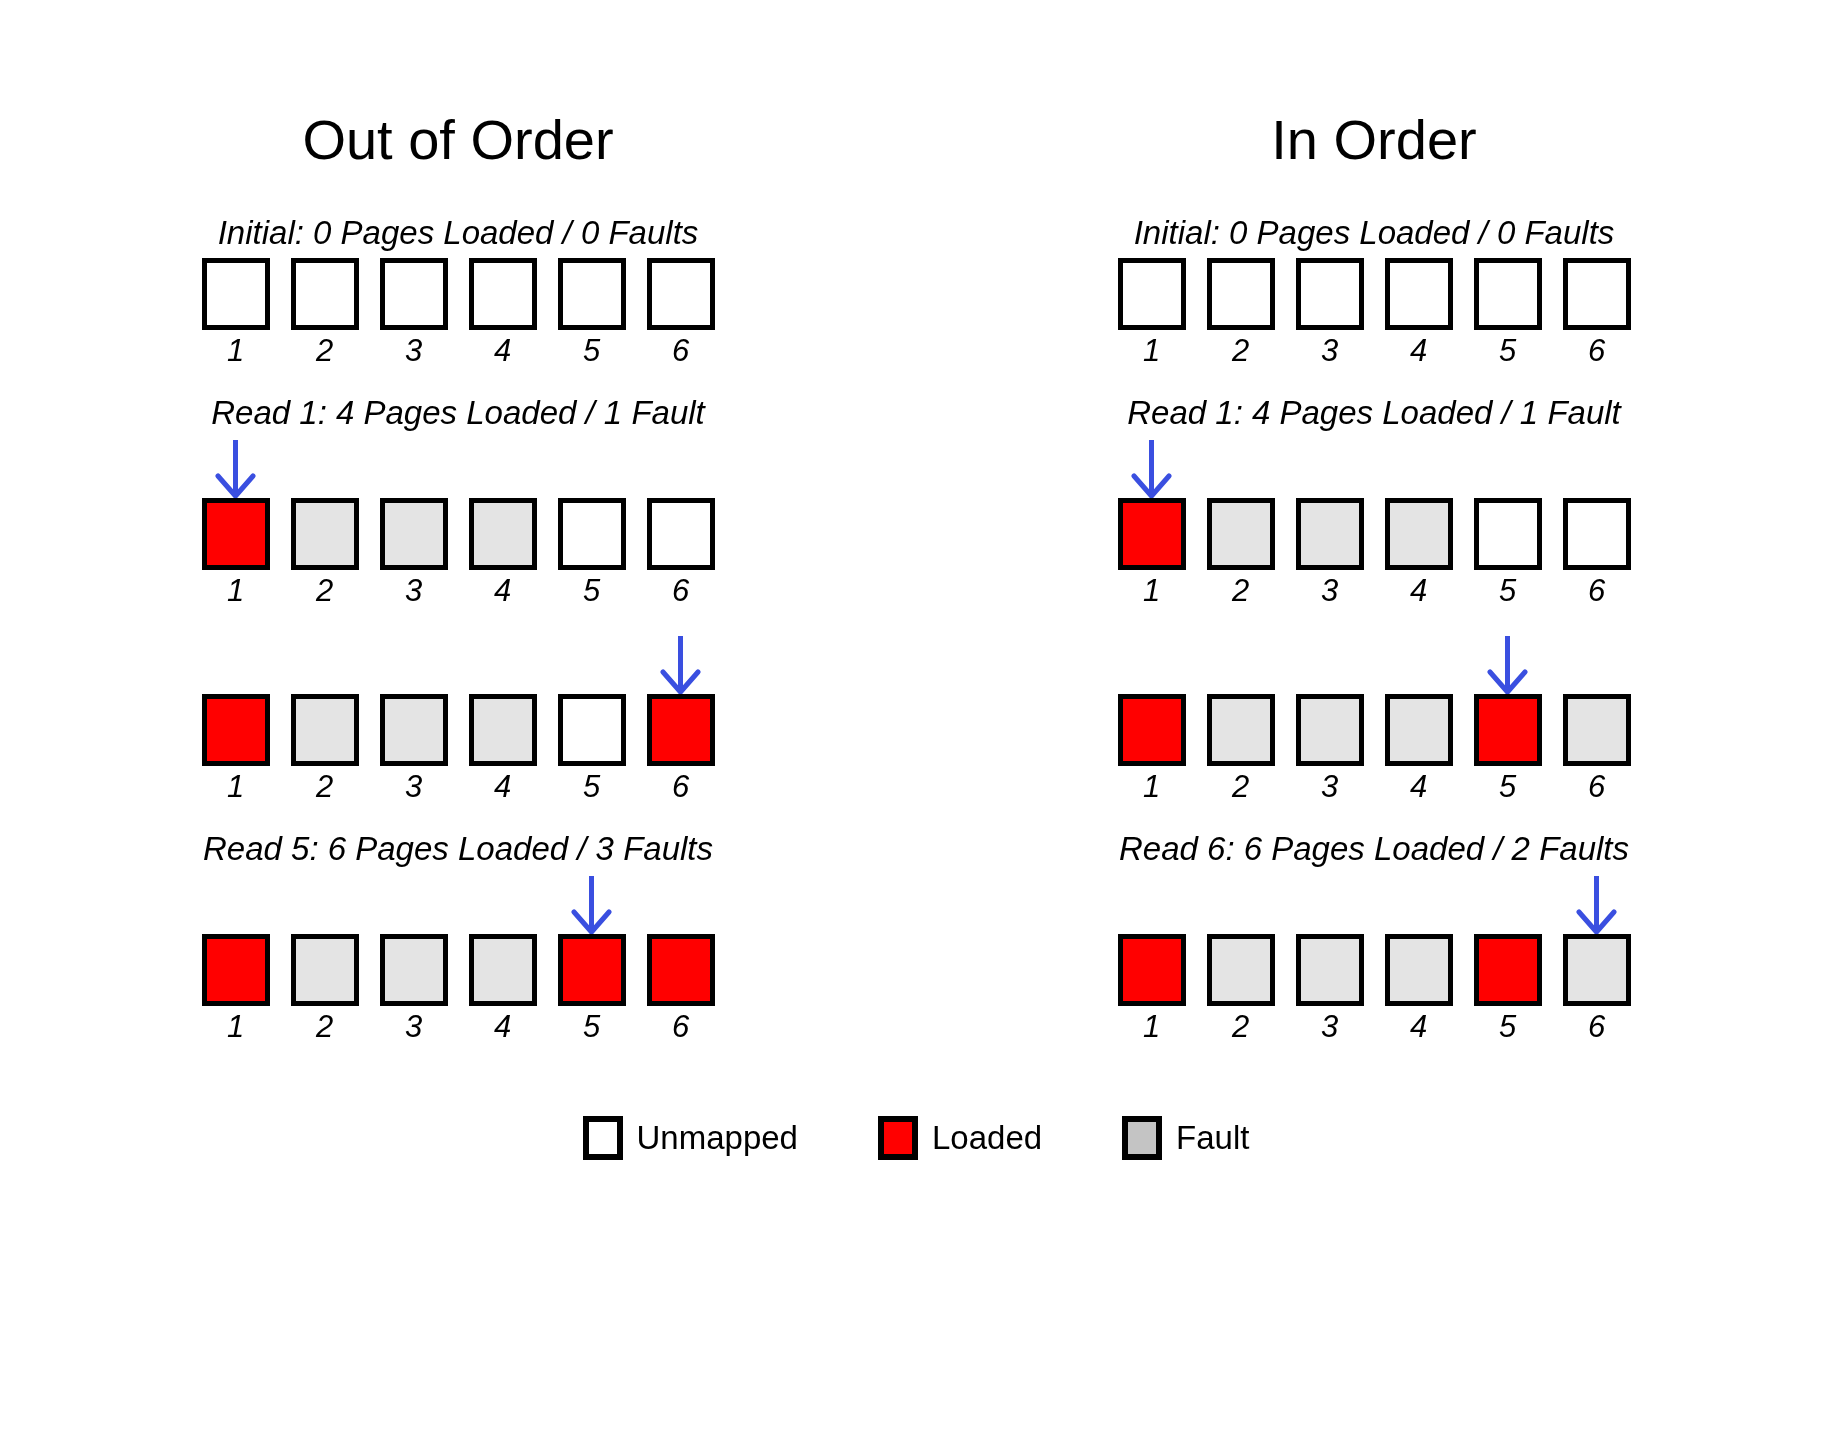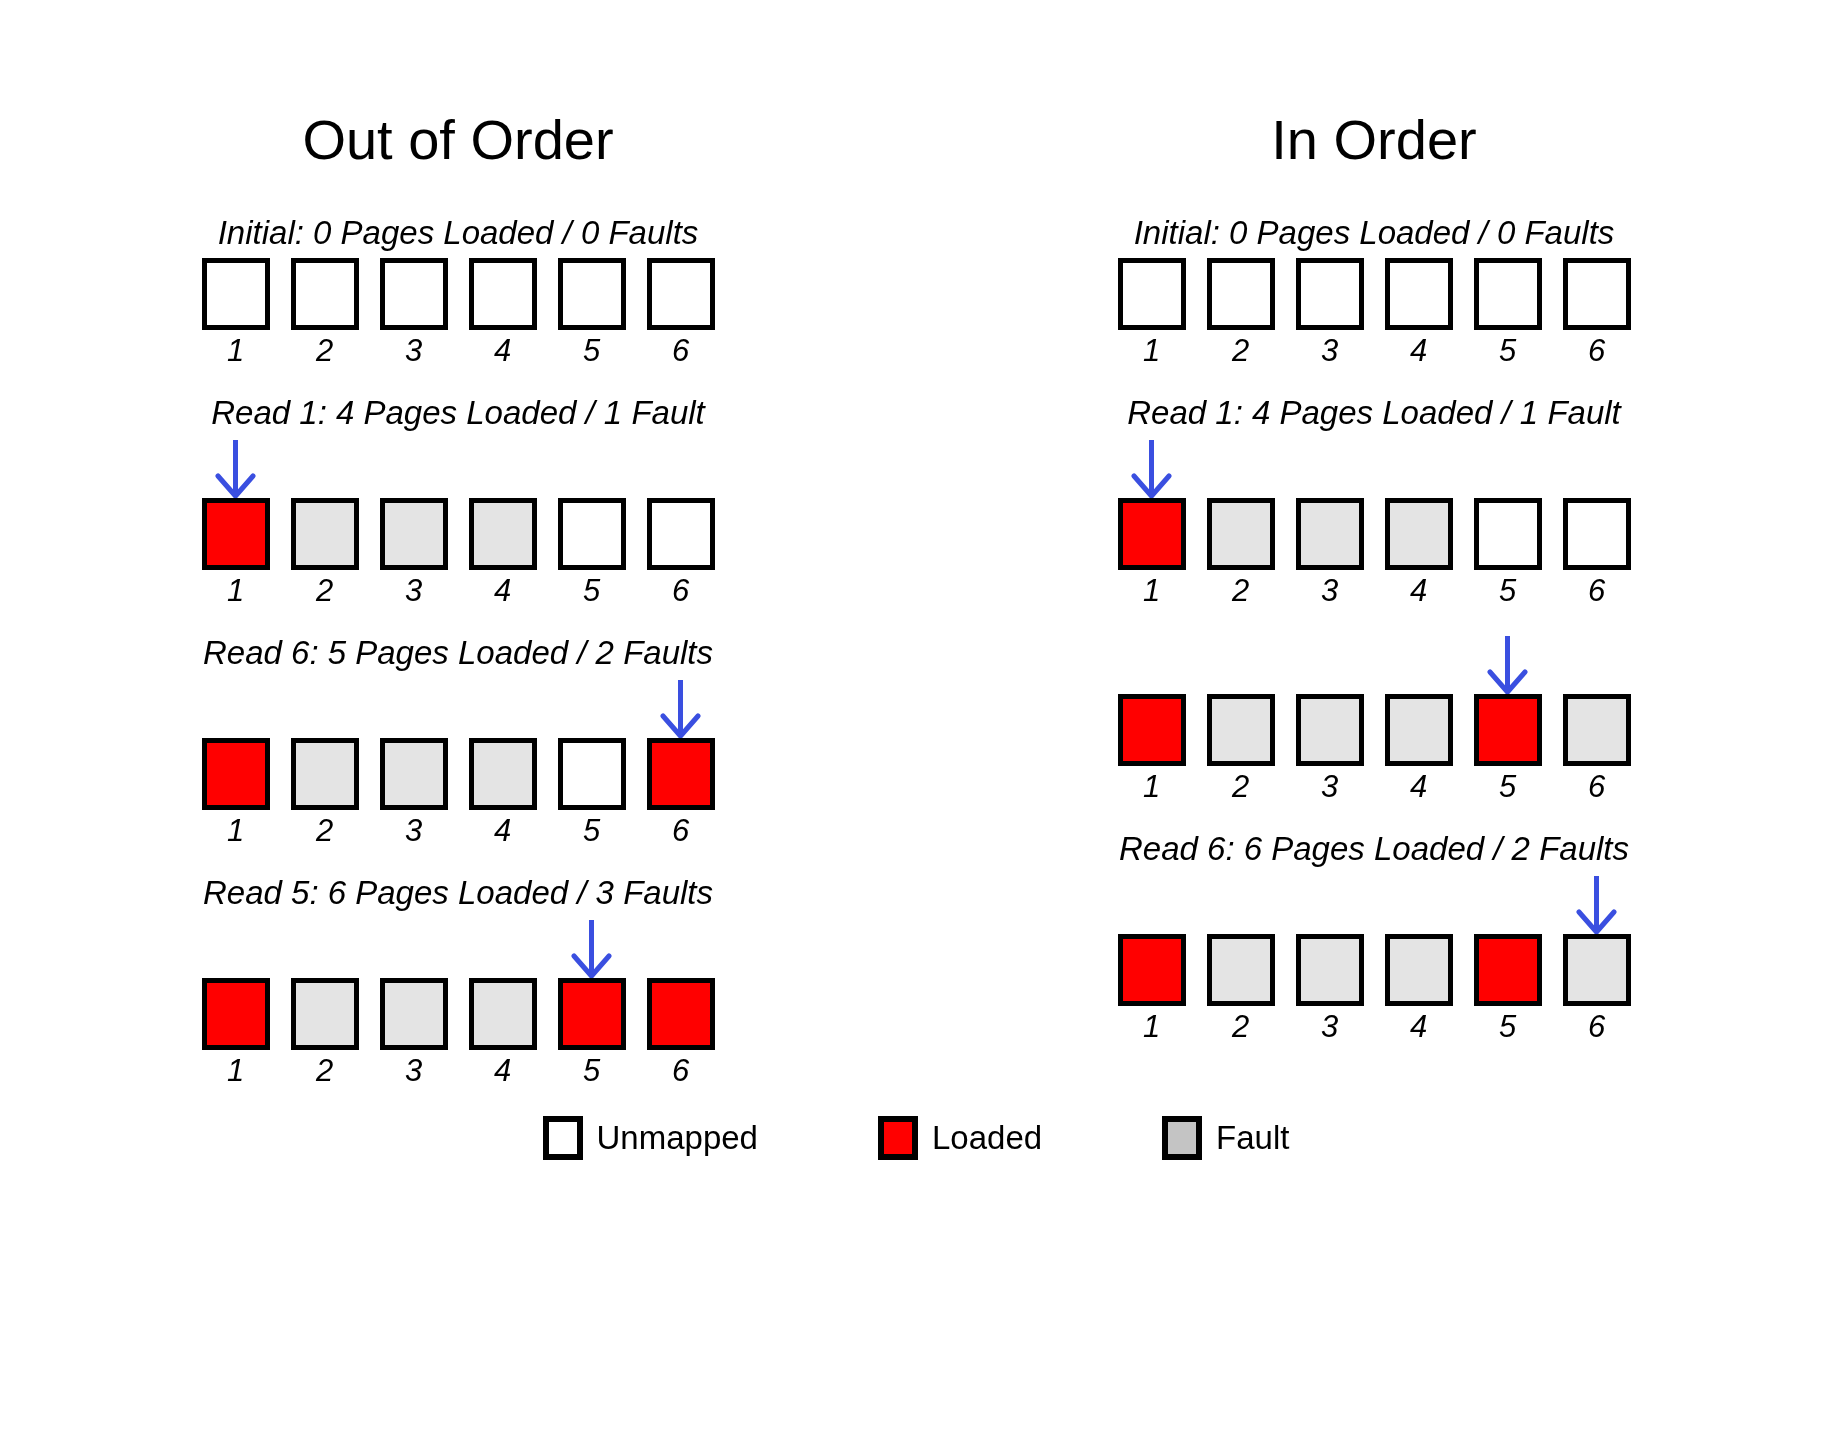--- a/index.html
+++ b/index.html
@@ -119,21 +119,21 @@
 
   .legend {
     position: absolute;
     left: 0;
     right: 0;
     bottom: 64px;
     display: flex;
     flex-direction: row;
     justify-content: center;
     align-items: center;
-    gap: 120px;
+    gap: 80px;
   }
 
   .legend-item {
     display: flex;
     flex-direction: row;
     align-items: center;
     gap: 14px;
   }
 
   .legend-swatch {
@@ -218,21 +218,20 @@
               <div class="cell state-unmapped"></div>
               <div class="cell-label">5</div>
             </div>
             <div class="cell-wrap">
               <div class="cell state-unmapped"></div>
               <div class="cell-label">6</div>
             </div>
           </div>
         </div>
         <div class="step">
-          <div class="step-caption">Read 6: 5 Pages Loaded / 2 Faults</div>
           <div class="arrow-lane">
             <div class="arrow" style="left: 445px;">
               <svg viewBox="0 0 89 60" xmlns="http://www.w3.org/2000/svg">
                 <line x1="44.5" y1="2" x2="44.5" y2="54" stroke="#3a4fe0" stroke-width="5"></line>
                 <polyline points="27,38 44.5,58 62,38" fill="none" stroke="#3a4fe0" stroke-width="5" stroke-linecap="round" stroke-linejoin="round"></polyline>
               </svg>
             </div>
           </div>
           <div class="cells">
             <div class="cell-wrap">

